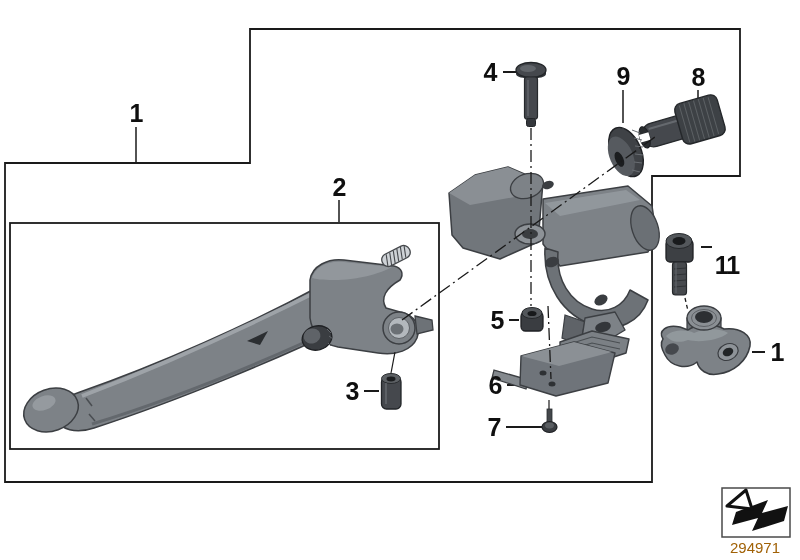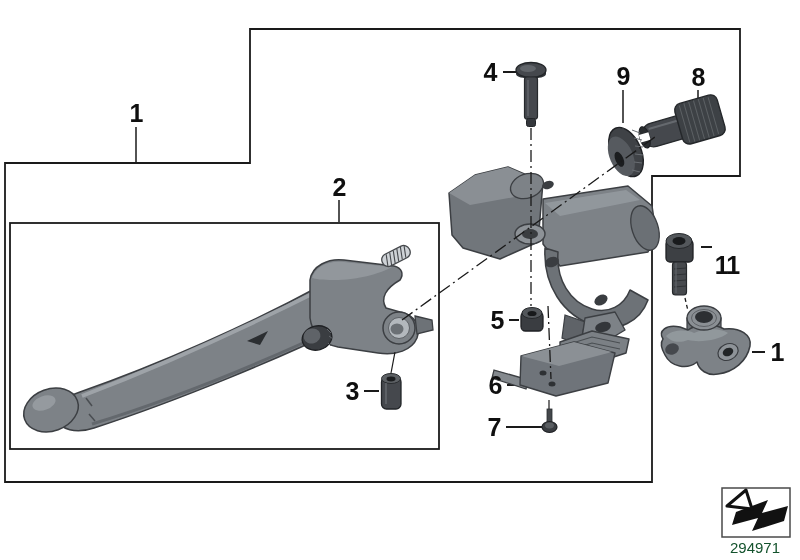--- a/index.html
+++ b/index.html
@@ -10,21 +10,21 @@
   #drawing{position:absolute;left:0;top:0;}
   .callout{
     position:absolute;transform:translate(-50%,-50%);
     font-family:"Liberation Sans",sans-serif;
     font-weight:bold;font-size:25px;color:#0f0f0f;letter-spacing:-1px;
     line-height:1;white-space:nowrap;user-select:none;
   }
   .docnum{
     position:absolute;transform:translate(-50%,-50%);
     font-family:"Liberation Sans",sans-serif;
-    font-size:15px;color:#14532d;line-height:1;white-space:nowrap;
+    font-size:15px;color:#a16207;line-height:1;white-space:nowrap;
   }
 </style>
 </head>
 <body>
 
 <div id="stage">
 
 <svg id="drawing" width="800" height="560" viewBox="0 0 800 560">
 
   <g>

